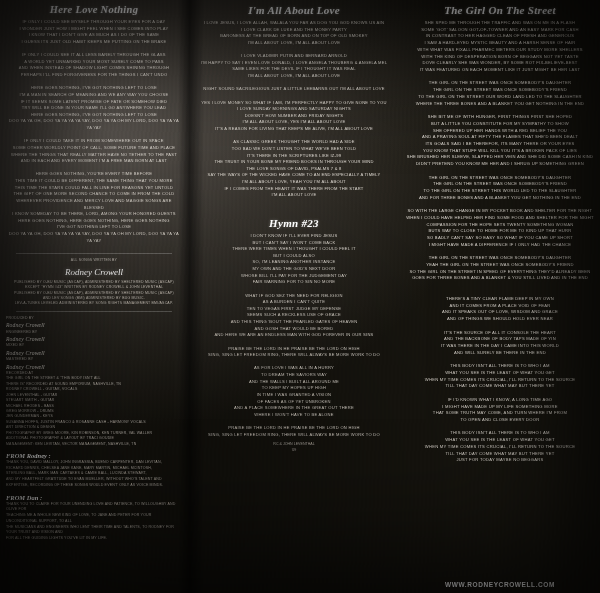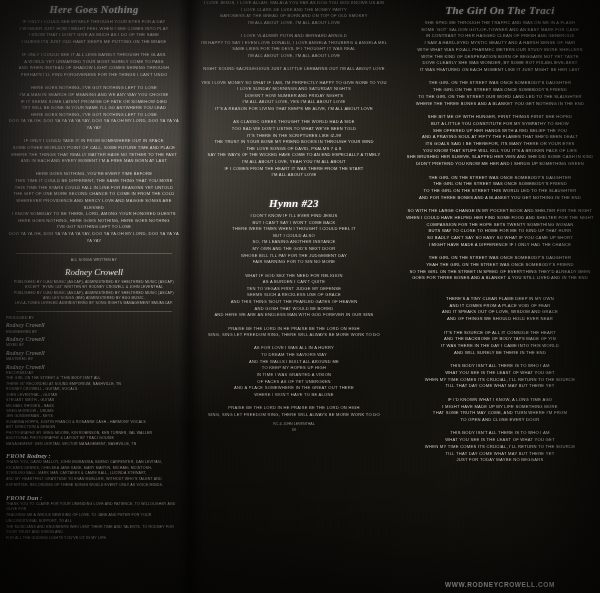--- a/index.html
+++ b/index.html
@@ -76,21 +76,21 @@
   .attr{font-size:3.6px;text-transform:uppercase;text-align:center;color:#bdb7ae;margin-top:4px;line-height:1.6;white-space:pre-line;}
   
   .torn{position:absolute;left:178px;top:0;bottom:0;width:26px;pointer-events:none;
     background:linear-gradient(90deg, rgba(0,0,0,0) 0%, rgba(0,0,0,.55) 45%, rgba(0,0,0,0) 100%);}
 </style>
 </head>
 <body>
 
 <div class="col" id="colA">
   <div class="song">
-    <div class="ttl">Here Goes Nothing</div>
+    <div class="ttl">Here Love Nothing</div>
     <div class="lyr">IF ONLY I COULD SEE MYSELF THROUGH YOUR EYES FOR A DAY
 I WONDER JUST HOW I MIGHT FEEL WHEN I SEE COMES INTO PLAY
 I KNOW THAT I DON'T GIVE AS MUCH AS I DO OF THE SAME
 I GUESS ITS JUST OLD HABIT KEEPS ME PUTTING ON THE BRAKE
 
 IF ONLY I COULD SEE IT ALL LESS BARELY THROUGH THE GLASS
 A WORLD YET UNMARKED YOUR MOST SURELY COME TO PASS
 AND WHEN INSTEAD OF SHADOW LIGHT COMES SHINING THROUGH
 PERHAPS I'LL FIND FORGIVENESS FOR THE THINGS I CAN'T UNDO
 
@@ -155,20 +155,21 @@
 EXPERTISE, RECORDING OF THESE SONGS WOULD EVEN'T ONLY AS VOICE MINDS.</div>
   <div class="thanks-hd">FROM Dan :</div>
   <div class="thanks">THANK YOU TO CLAIRE FOR YOUR UNENDING LOVE AND PATIENCE, TO WILLOUGHBY AND OLIVE FOR
 TEACHING ME A WHOLE NEW KIND OF LOVE, TO JANE AND PETER FOR YOUR UNCONDITIONAL SUPPORT, TO ALL
 THE MUSICIANS AND ENGINEERS WHO LENT THEIR TIME AND TALENTS, TO RODNEY FOR YOUR TRUST AND VISION AND
 FOR ALL THE GUIDING LIGHTS YOU'VE LIT IN MY LIFE.</div>
 </div>
 
 <div class="col" id="colB">
   <div class="song">
+    <div class="ttl">I'm All About Love</div>
     <div class="lyr">I LOVE JESUS, I LOVE ALLAH, WALALA YOU FAR AS DOG YOU GOD KNOWS US AIN
 I LOVE CLARK DE LUKE AND THE MONEY PARTY
 BARONESS AT THE BREAD OF BORN AND ON TOP OF OLD SMOKEY
 I'M ALL ABOUT LOVE, I'M ALL ABOUT LOVE
 
 I LOVE VLADIMIR PUTIN AND BERNARD ARNOLD
 I'M HAPPY TO SAY I EVEN LOVE DONALD, I LOVE ANGELA THOUBERG &amp; ANGELA MEL
 SAME LIKES FOR THE DEVIL IF I THOUGHT IT WAS REAL
 I'M ALL ABOUT LOVE, I'M ALL ABOUT LOVE
 
@@ -224,21 +225,21 @@
 
 PRAISE BE THE LORD IN HE PRAISE BE THE LORD ON HIGH
 SING, SING LET FREEDOM RING, THERE WILL ALWAYS BE MORE WORK TO DO</div>
     <div class="attr">RC &amp; JOHN LEVENTHAL
 '09</div>
   </div>
 </div>
 
 <div class="col" id="colC">
   <div class="song">
-    <div class="ttl">The Girl On The Traci</div>
+    <div class="ttl">The Girl On The Street</div>
     <div class="lyr">SHE SPED ME THROUGH THE TRAFFIC AND WAS ON ME IN A FLASH
 SOME 'GOT' SALOON GOT-OF-TOWNER AND AN EASY MARK FOR CASH
 IN CONTRAST TO HER HAGGED CLEAN OF FRESH AND GENEROUS
 I SAW A HARD-EYED MYSTIC BEAUTY AND A HARSH SENSE OF HAIR
 WITH WHAT WAS FIXALL PHARMEC METERS OUR STUDY MORE SHELLERS
 WITH THE KIND OF DESPERATION BORN OF BEGGARS NOT YET TASTE
 DOVE CLEARLY SHE WAS WONDER, BY SOME ROT FIX-BELIEVE-BEST
 IT WAS FEATURED ON EACH MOMENT LIKE IT JUST MIGHT BE HER LAST
 
 THE GIRL ON THE STREET WAS ONCE SOMEBODY'S DAUGHTER

